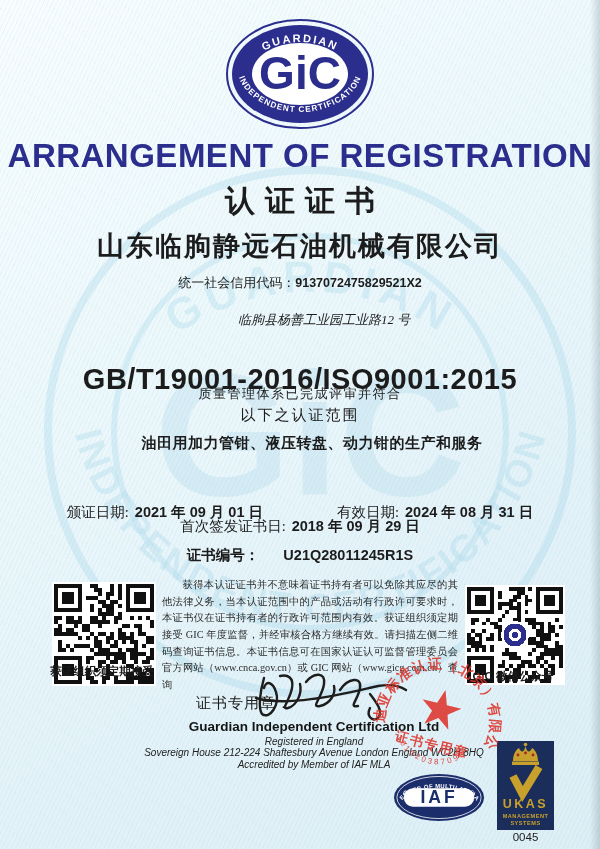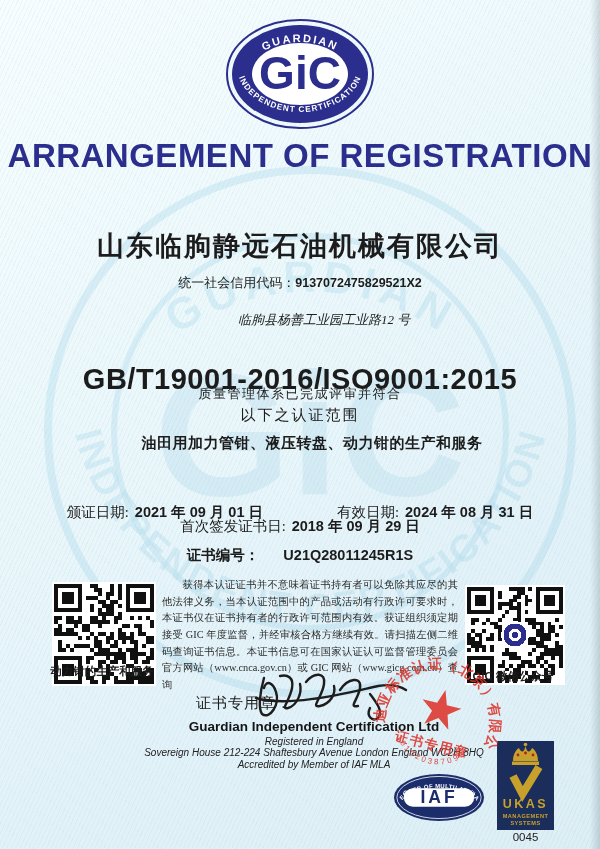--- a/index.html
+++ b/index.html
@@ -89,20 +89,21 @@
     <text font-size="11" font-weight="bold" fill="#ffffff" letter-spacing="2">
       <textPath href="#gicTop" startOffset="50%" text-anchor="middle">GUARDIAN</textPath>
     </text>
     <text font-size="8.2" font-weight="bold" fill="#ffffff" letter-spacing="1">
       <textPath href="#gicBot" startOffset="50%" text-anchor="middle">INDEPENDENT CERTIFICATION</textPath>
     </text>
     <text x="75" y="71" text-anchor="middle" font-size="46" font-weight="bold" fill="#2b2e8c">GiC</text>
   </svg>
 
   <div class="abs ctr title-en">ARRANGEMENT OF REGISTRATION</div>
+  <div class="abs ctr title-zh serif">认证证书</div>
   <div class="abs ctr company serif">山东临朐静远石油机械有限公司</div>
 
   <div class="abs ctr credit serif"><span>统一社会信用代码：</span><b>9137072475829521X2</b></div>
 
   <div class="abs ctr addr serif">临朐县杨善工业园工业路12 号</div>
   <div class="abs ctr statement serif">质量管理体系已完成评审并符合</div>
   <div class="abs ctr standard">GB/T19001-2016/ISO9001:2015</div>
   <div class="abs ctr scope-label serif">以下之认证范围</div>
   <div class="abs ctr scope">油田用加力管钳、液压转盘、动力钳的生产和服务</div>
 
@@ -535,21 +536,21 @@
         <rect x="80" y="8" width="12" height="12" fill="#101010"></rect>
         <rect x="0" y="72" width="28" height="28" fill="#101010"></rect>
         <rect x="4" y="76" width="20" height="20" fill="#fff"></rect>
         <rect x="8" y="80" width="12" height="12" fill="#101010"></rect>
         <circle cx="50" cy="50" r="14.4" fill="#fff"></circle>
         <circle cx="50" cy="50" r="12" fill="#2b2e8c"></circle>
         <circle cx="50" cy="50" r="6.4" fill="#fff"></circle>
         <circle cx="50" cy="50" r="3.2" fill="#2b2e8c"></circle>
       </svg>
     </div>
-  <div class="abs qr-label qr-label-left">动力钳的生产和服务</div>
+  <div class="abs qr-label qr-label-left">获证组织须定期接受</div>
   <div class="abs qr-label qr-label-right">GIC 微信公众号</div>
 
   <div class="abs sign-label serif">证书专用章：</div>
 
   <svg class="abs sig-svg" viewBox="0 0 168 64">
     <g fill="none" stroke="#1d1d1d" stroke-width="2.4" stroke-linecap="round">
       <path d="M14,14 C10,28 8,44 12,50 C20,56 30,40 26,28 C23,18 16,16 14,24"></path>
       <path d="M30,12 C38,10 44,14 42,24 C40,36 30,46 38,44 C48,41 52,28 50,20"></path>
       <path d="M56,18 C64,8 76,8 74,20 C72,34 60,44 70,42 C80,40 86,30 84,22"></path>
       <path d="M90,26 C98,14 112,12 110,24 C108,36 98,44 108,42"></path>

